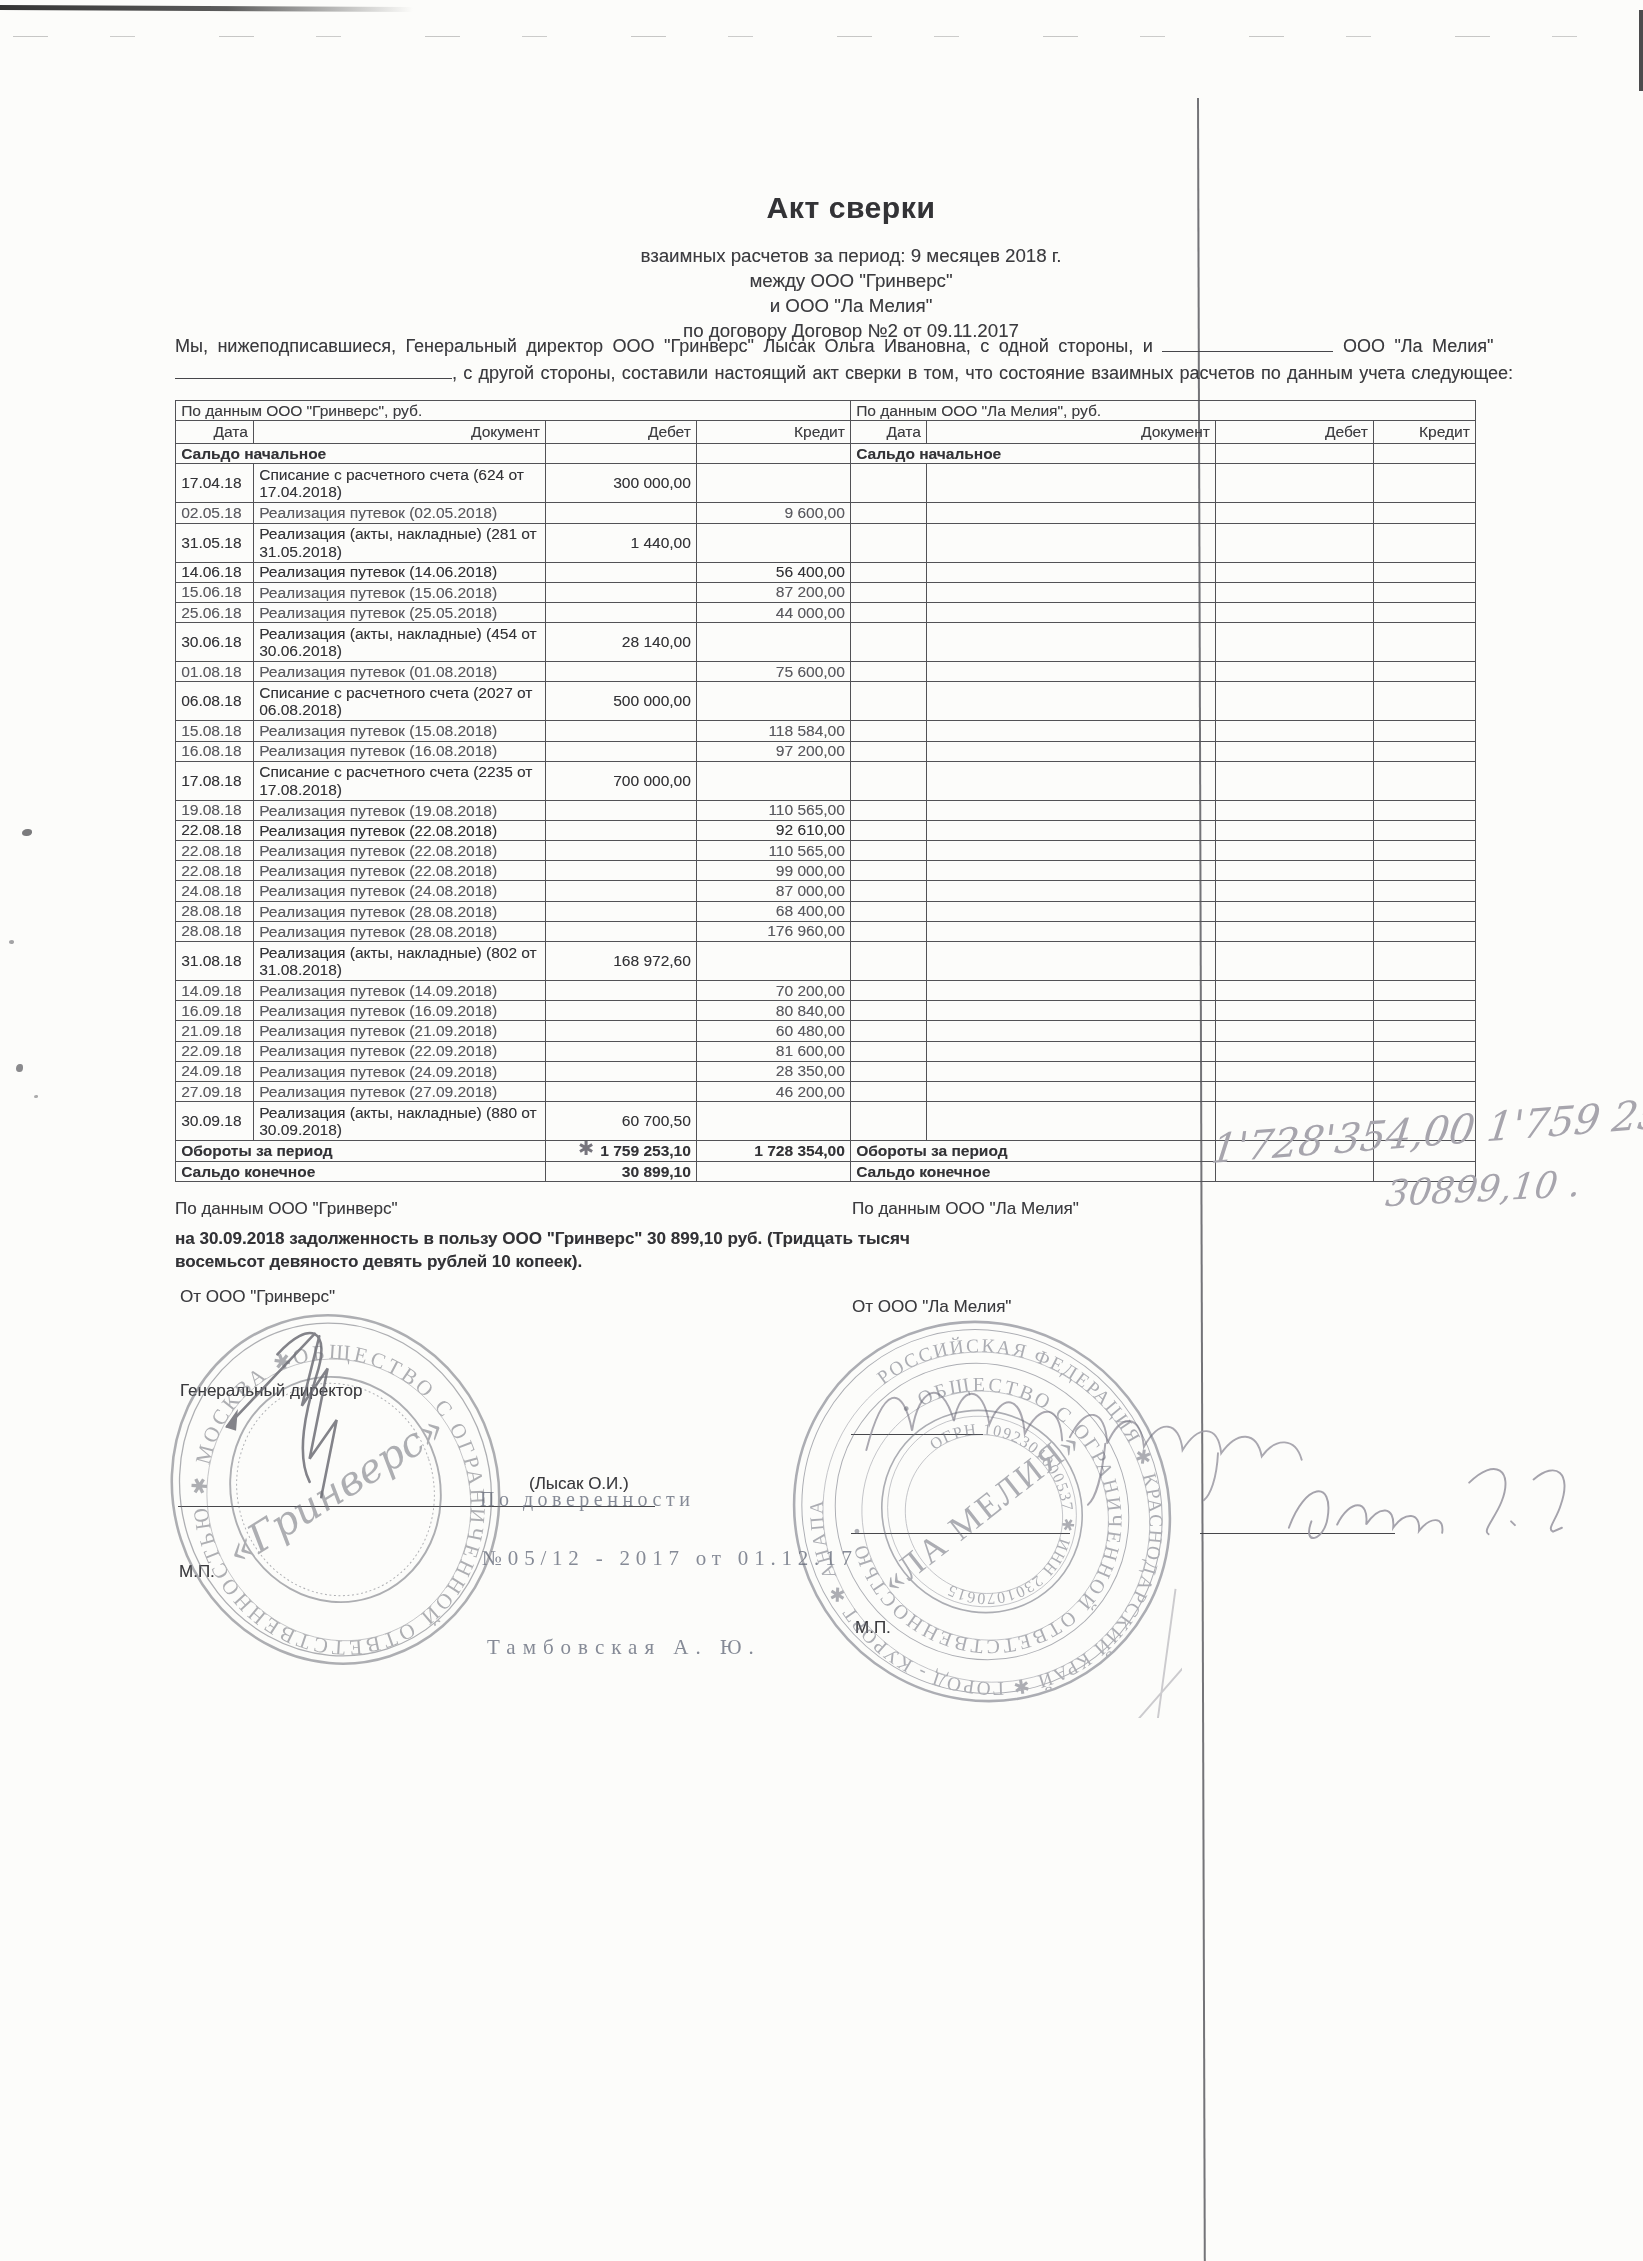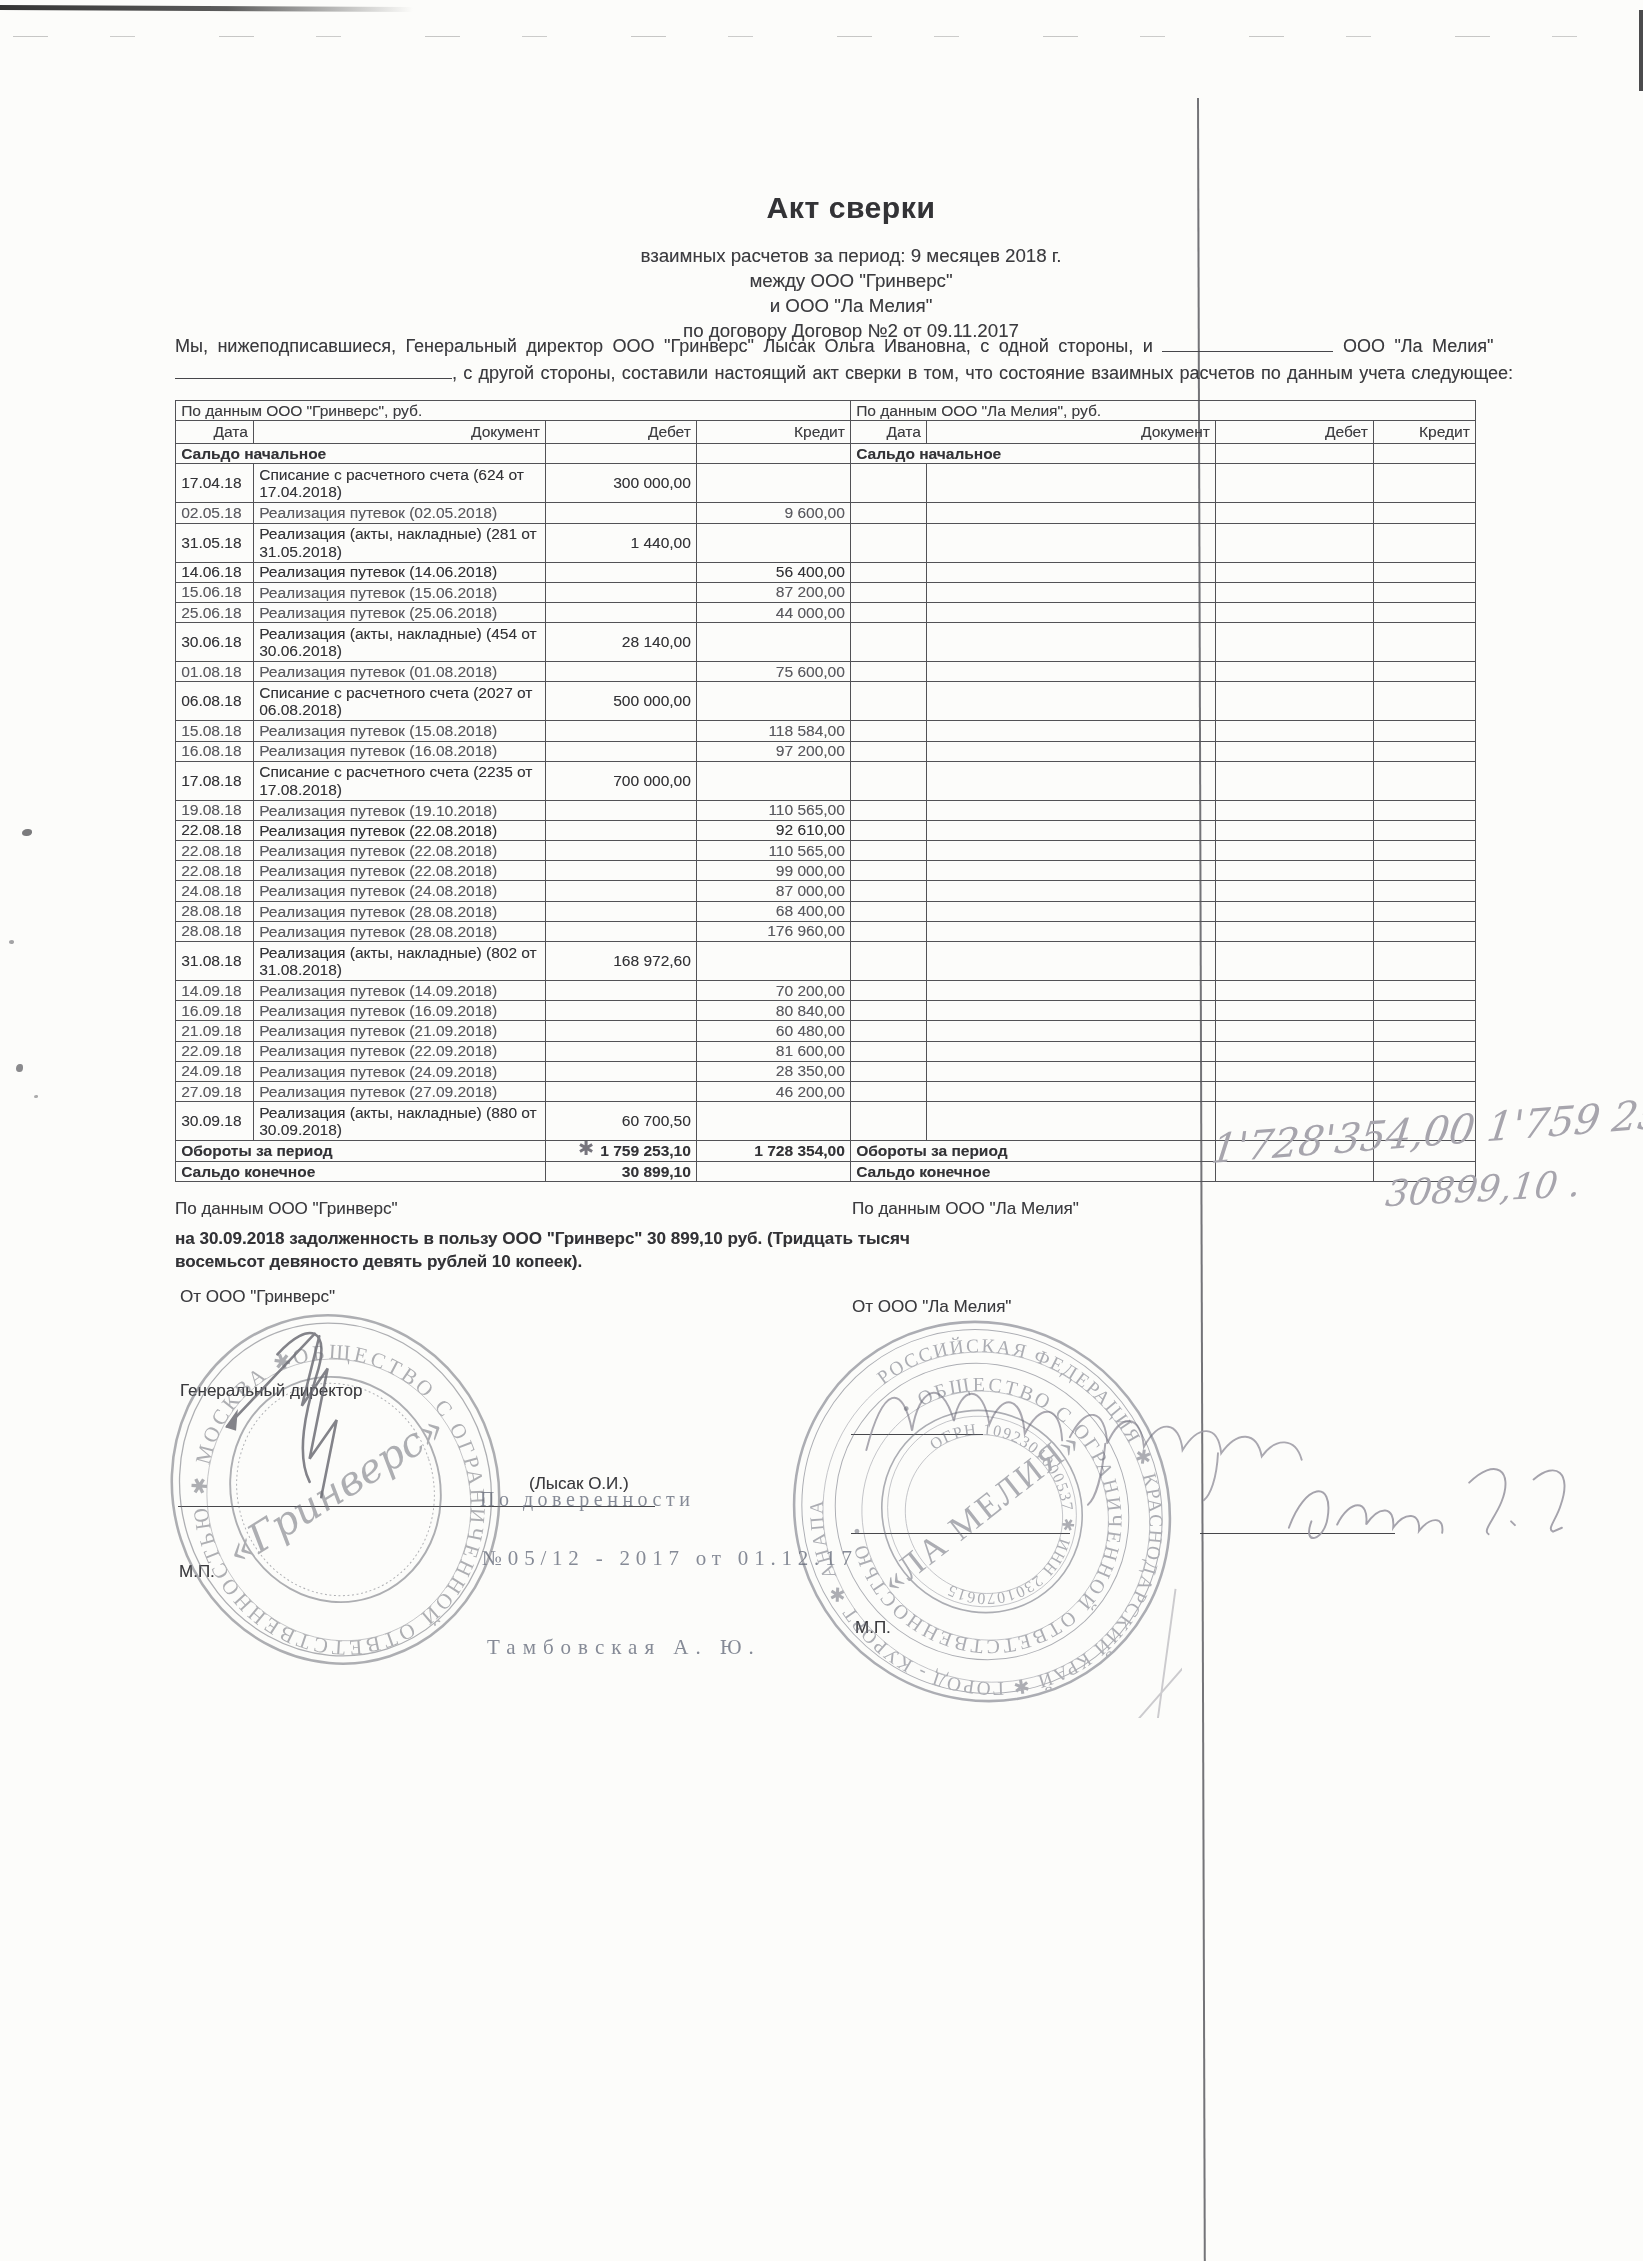--- a/index.html
+++ b/index.html
@@ -167,21 +167,21 @@
           <td class="doc">Реализация путевок (15.06.2018)</td>
           <td class="num"></td>
           <td class="num">87 200,00</td>
           <td class="date"></td>
           <td class="doc"></td>
           <td class="num"></td>
           <td class="num"></td>
         </tr>
         <tr class="faded" style="height: 19.3px;">
           <td class="date">25.06.18</td>
-          <td class="doc">Реализация путевок (25.06.2018)</td>
+          <td class="doc">Реализация путевок (25.05.2018)</td>
           <td class="num"></td>
           <td class="num">44 000,00</td>
           <td class="date"></td>
           <td class="doc"></td>
           <td class="num"></td>
           <td class="num"></td>
         </tr>
         <tr class="strong" style="height: 39px;">
           <td class="date">30.06.18</td>
           <td class="doc">Реализация (акты, накладные) (454 от 30.06.2018)</td>
@@ -237,21 +237,21 @@
           <td class="doc">Списание с расчетного счета (2235 от 17.08.2018)</td>
           <td class="num">700 000,00</td>
           <td class="num"></td>
           <td class="date"></td>
           <td class="doc"></td>
           <td class="num"></td>
           <td class="num"></td>
         </tr>
         <tr class="faded" style="height: 19.3px;">
           <td class="date">19.08.18</td>
-          <td class="doc">Реализация путевок (19.10.2018)</td>
+          <td class="doc">Реализация путевок (19.08.2018)</td>
           <td class="num"></td>
           <td class="num">110 565,00</td>
           <td class="date"></td>
           <td class="doc"></td>
           <td class="num"></td>
           <td class="num"></td>
         </tr>
         <tr class="strong" style="height: 19.3px;">
           <td class="date">22.08.18</td>
           <td class="doc">Реализация путевок (22.08.2018)</td>

